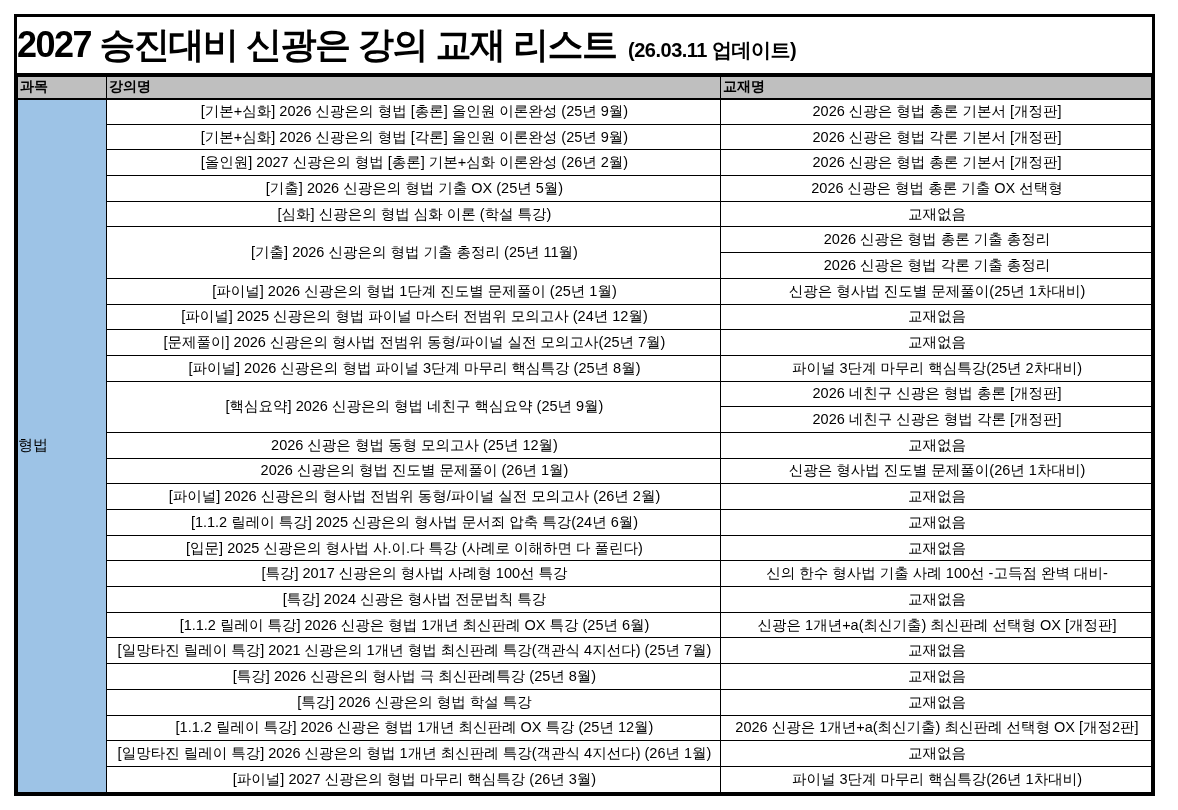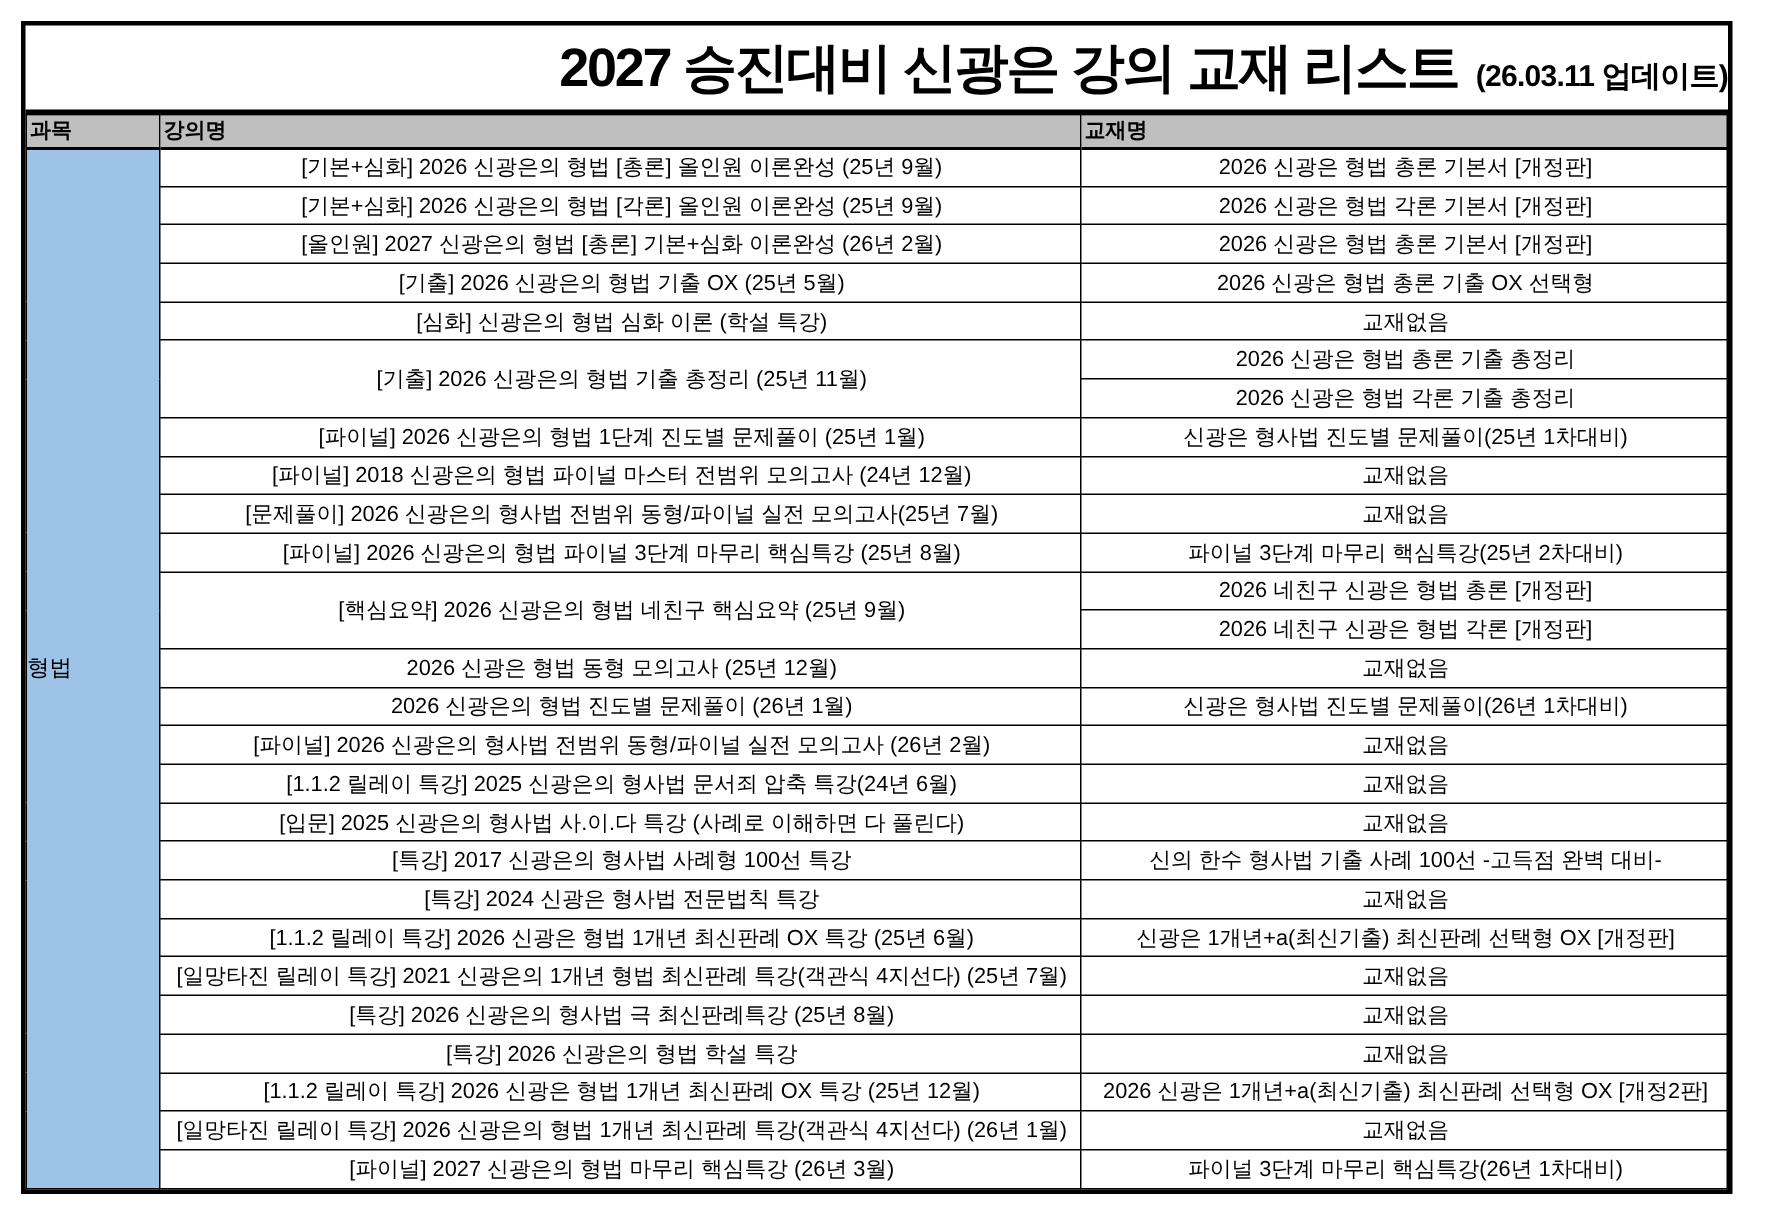--- a/index.html
+++ b/index.html
@@ -30,21 +30,21 @@
     left: 14px;
     top: 14px;
     width: 1141px;
     border: 3px solid var(--border-color);
     background: #ffffff;
   }
   .title-row {
     height: 59px;
     line-height: 56px;
     border-bottom: 3px solid var(--border-color);
-    text-align: right;
+    text-align: left;
     white-space: nowrap;
     overflow: hidden;
   }
   .title-main {
     font-size: 36px;
     font-weight: 700;
     letter-spacing: -1.5px;
   }
   .title-sub {
     font-size: 20px;
@@ -139,21 +139,21 @@
             <td class="book-cell">2026 신광은 형법 총론 기출 총정리</td>
           </tr>
           <tr class="data-row">
             <td class="book-cell">2026 신광은 형법 각론 기출 총정리</td>
           </tr>
           <tr class="data-row">
             <td class="lecture-cell" rowspan="1">[파이널] 2026 신광은의 형법 1단계 진도별 문제풀이 (25년 1월)</td>
             <td class="book-cell">신광은 형사법 진도별 문제풀이(25년 1차대비)</td>
           </tr>
           <tr class="data-row">
-            <td class="lecture-cell" rowspan="1">[파이널] 2018 신광은의 형법 파이널 마스터 전범위 모의고사 (24년 12월)</td>
+            <td class="lecture-cell" rowspan="1">[파이널] 2025 신광은의 형법 파이널 마스터 전범위 모의고사 (24년 12월)</td>
             <td class="book-cell">교재없음</td>
           </tr>
           <tr class="data-row">
             <td class="lecture-cell" rowspan="1">[문제풀이] 2026 신광은의 형사법 전범위 동형/파이널 실전 모의고사(25년 7월)</td>
             <td class="book-cell">교재없음</td>
           </tr>
           <tr class="data-row">
             <td class="lecture-cell" rowspan="1">[파이널] 2026 신광은의 형법 파이널 3단계 마무리 핵심특강 (25년 8월)</td>
             <td class="book-cell">파이널 3단계 마무리 핵심특강(25년 2차대비)</td>
           </tr>

